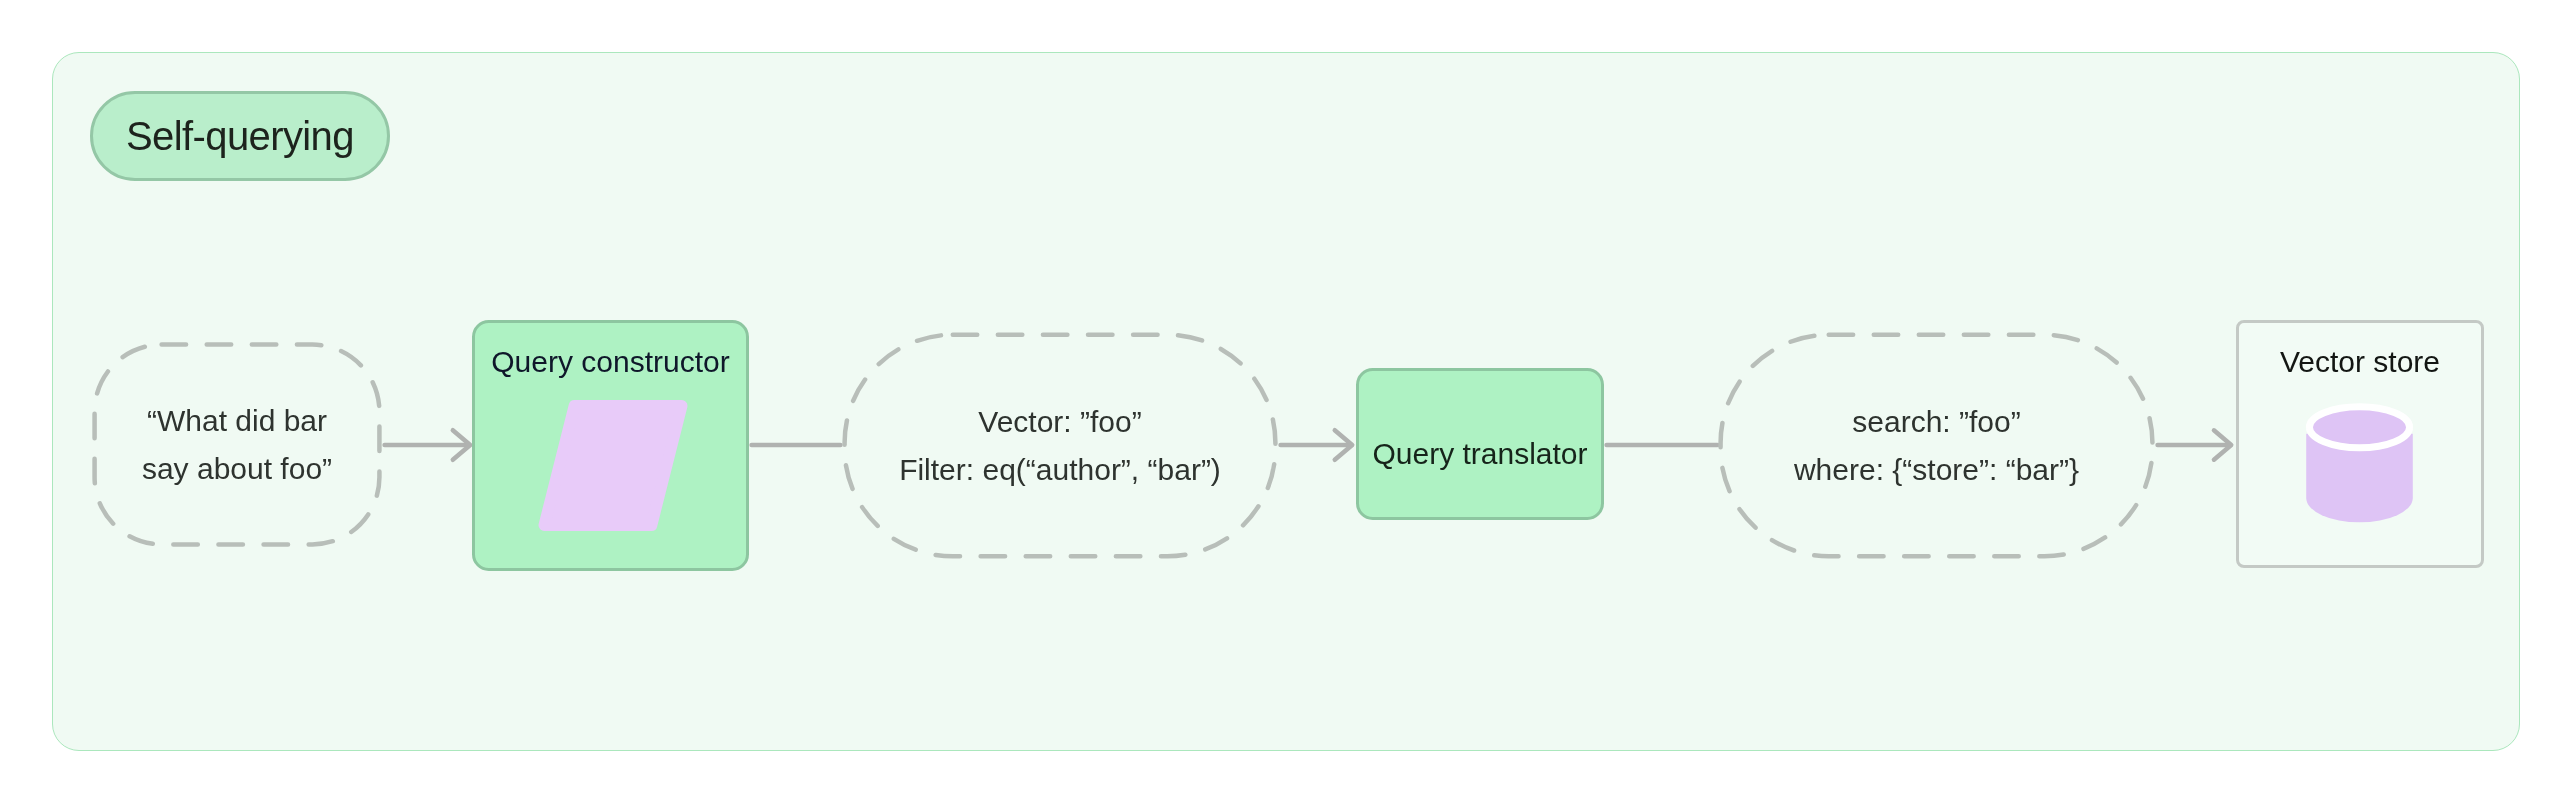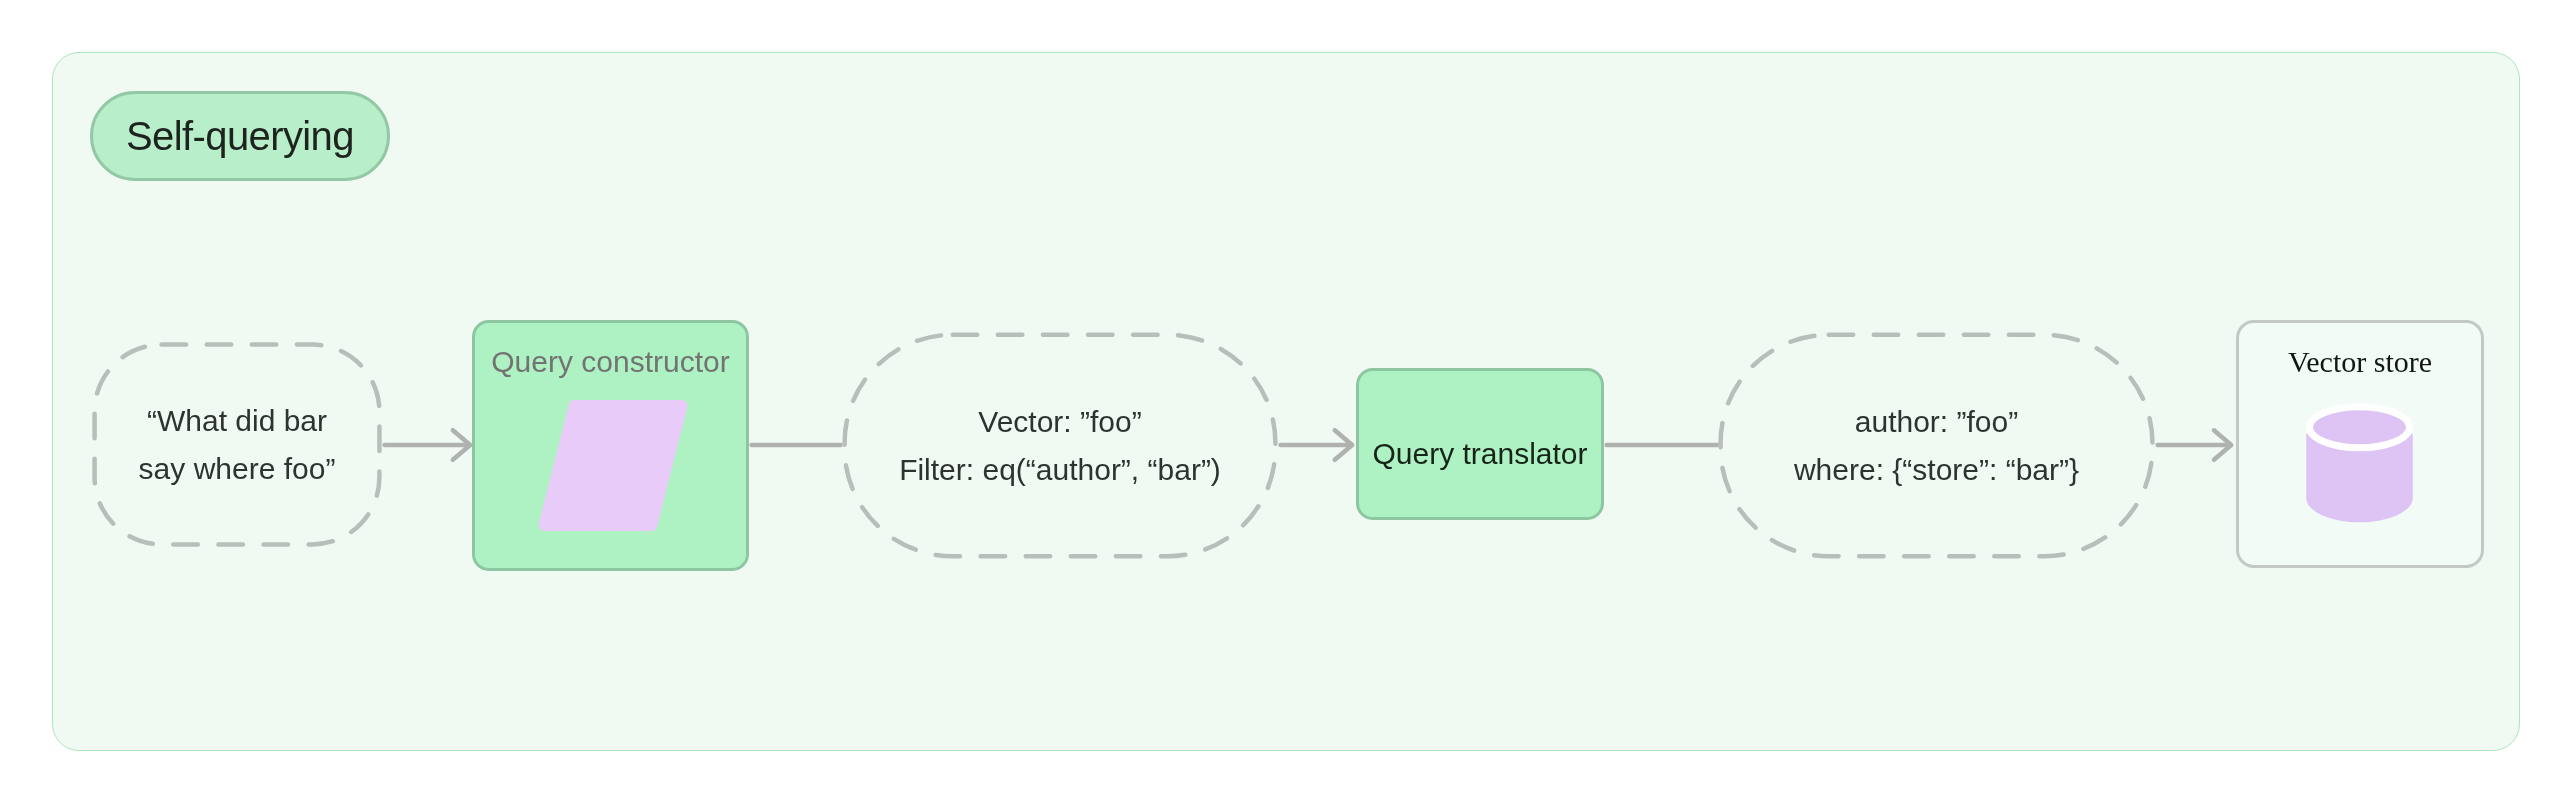--- a/index.html
+++ b/index.html
@@ -47,35 +47,34 @@
   
   .green-box{
     position:absolute;box-sizing:border-box;
     background:#aef2c3;
     border:3.9px solid #8dc6a0;
     border-radius:16.7px;
   }
   .green-box .box-title{
     position:absolute;left:0;right:0;top:22px;
     text-align:center;
-    font-size:30px;color:#737373;white-space:nowrap;
+    font-size:30px;color:#0f172a;white-space:nowrap;
   }
   .green-box.center-label{
     display:flex;align-items:center;justify-content:center;
   }
   .green-box.center-label .box-title-center{
     font-size:30px;color:#16241a;white-space:nowrap;margin-top:20px;
   }
   
   .outline-box{
     position:absolute;box-sizing:border-box;
     background:#f2fbf5;
     border:3.9px solid #c4c9c5;
-    border-radius:18px;
-    font-family:Liberation Serif, serif;
+    border-radius:8px;
   }
   .outline-box .box-title{
     position:absolute;left:0;right:0;top:22px;
     text-align:center;
     font-size:30px;color:#131613;white-space:nowrap;
   }
   .icon-wrap{position:absolute;}
   
   .connector{position:absolute;}
 </style>
@@ -89,21 +88,21 @@
   <div class="pill">
     <span class="pill-label">Self-querying</span>
   </div>
 
   <div class="dashed-node" style="left:92px;top:342px;width:290px;height:205px;">
     <svg class="frame" width="290" height="205" viewBox="0 0 450 318">
       <rect x="4" y="4" width="442" height="310" rx="104" fill="none" stroke="#b8beb9" stroke-width="7" stroke-dasharray="38 32" stroke-linecap="round"></rect>
     </svg>
     <div class="node-text">
       <span>“What did bar</span>
-      <span>say where foo”</span>
+      <span>say about foo”</span>
     </div>
   </div>
 
   <svg class="connector" style="left:382px;top:419px;" width="94" height="52" viewBox="0 0 146 80">
     <line x1="4" y1="40" x2="134" y2="40" stroke="#b0b2b0" stroke-width="7" stroke-linecap="round"></line>
     <polyline points="110,17 137,40 110,63" fill="none" stroke="#b0b2b0" stroke-width="7" stroke-linecap="round" stroke-linejoin="round"></polyline>
   </svg>
 
   <div class="green-box" style="left:472px;top:320px;width:277px;height:251px;">
     <div class="box-title">Query constructor</div>
@@ -139,21 +138,21 @@
 
   <svg class="connector" style="left:1604px;top:419px;" width="116" height="52" viewBox="0 0 180 80">
     <line x1="4" y1="40" x2="176" y2="40" stroke="#b0b2b0" stroke-width="7" stroke-linecap="round"></line>
   </svg>
 
   <div class="dashed-node" style="left:1718px;top:332px;width:437px;height:227px;">
     <svg class="frame" width="437" height="227" viewBox="0 0 679 352">
       <rect x="4" y="4" width="671" height="344" rx="168" fill="none" stroke="#b8beb9" stroke-width="7" stroke-dasharray="38 32" stroke-linecap="round"></rect>
     </svg>
     <div class="node-text">
-      <span>author: ”foo”</span>
+      <span>search: ”foo”</span>
       <span>where: {“store”: “bar”}</span>
     </div>
   </div>
 
   <svg class="connector" style="left:2155px;top:419px;" width="82" height="52" viewBox="0 0 128 80">
     <line x1="4" y1="40" x2="116" y2="40" stroke="#b0b2b0" stroke-width="7" stroke-linecap="round"></line>
     <polyline points="92,17 119,40 92,63" fill="none" stroke="#b0b2b0" stroke-width="7" stroke-linecap="round" stroke-linejoin="round"></polyline>
   </svg>
 
   <div class="outline-box" style="left:2236px;top:320px;width:248px;height:248px;">

